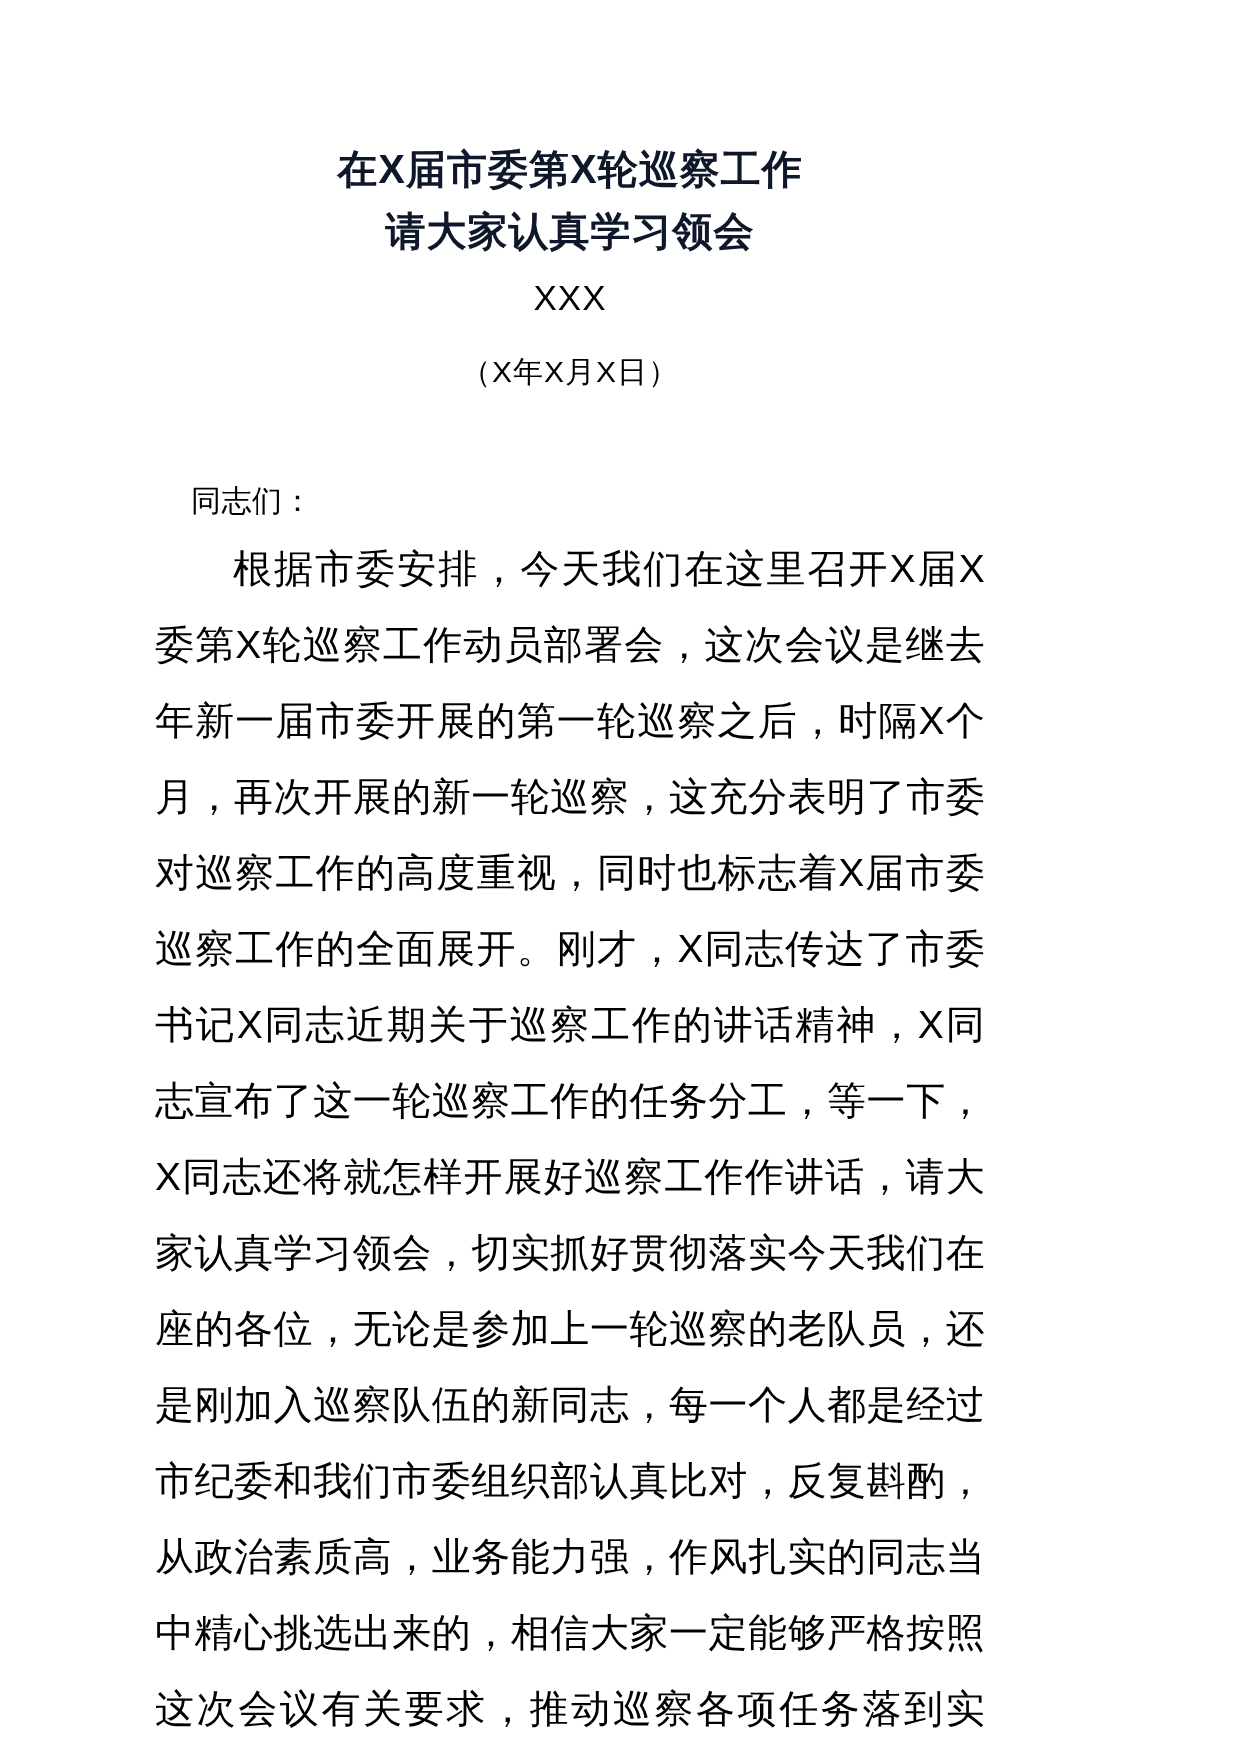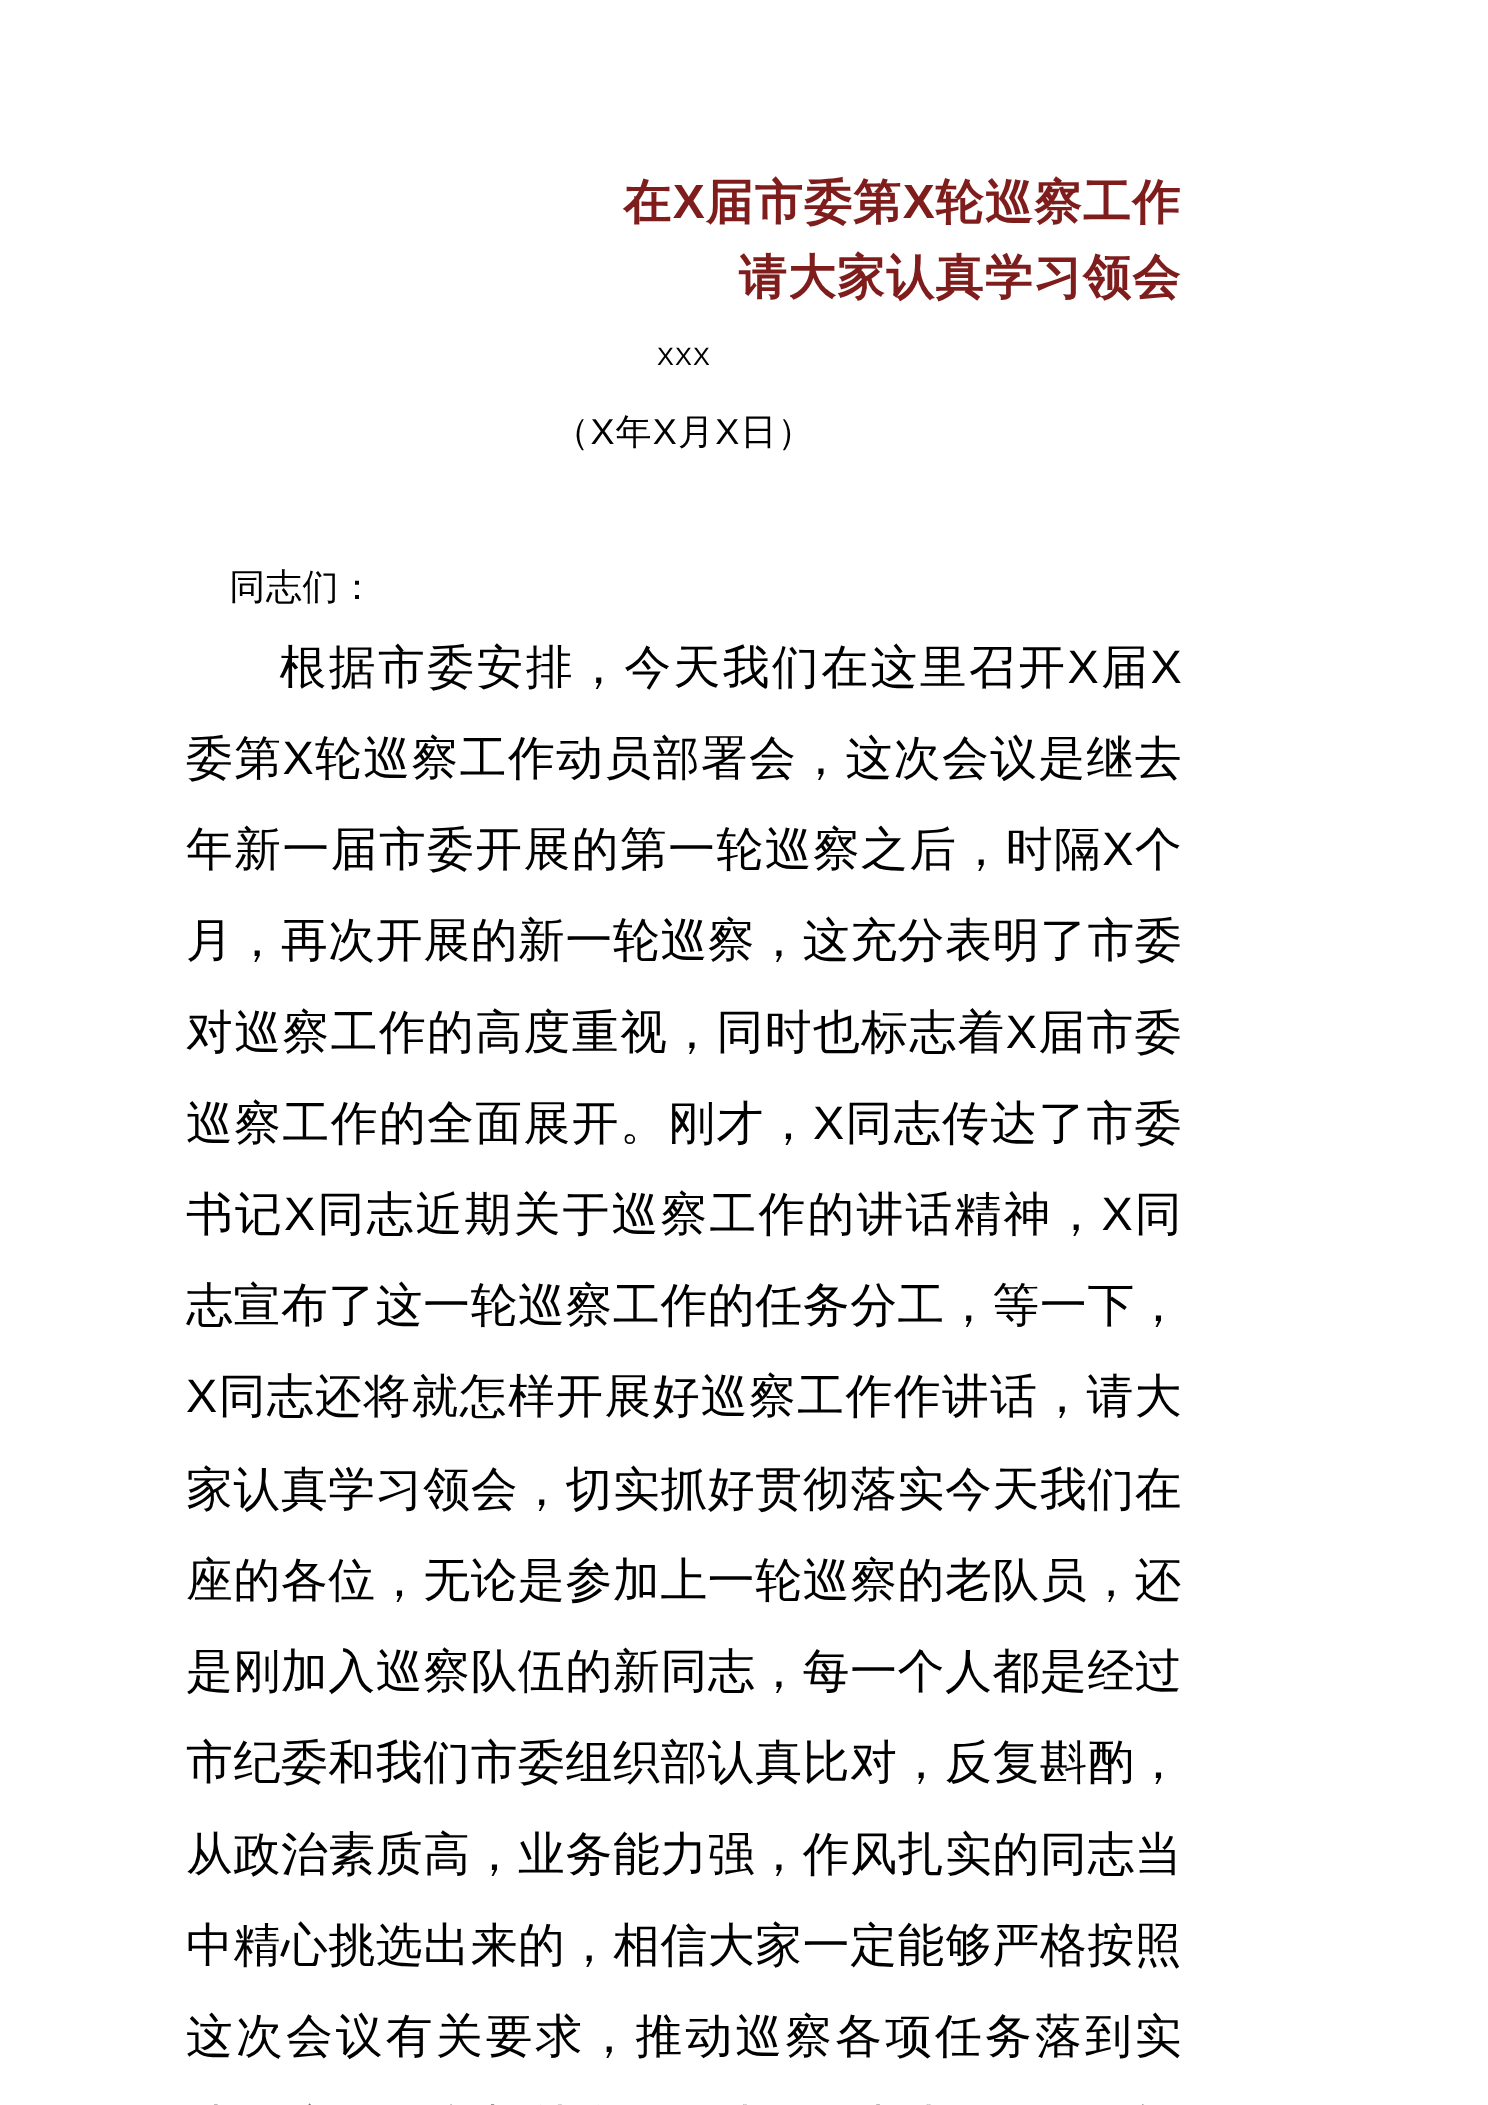--- a/index.html
+++ b/index.html
@@ -27,28 +27,28 @@
   .title-block {
     margin-top: 138px;
     text-align: center;
     width: 830px;
   }
   .title-line {
     font-size: 40px;
     font-weight: bold;
     line-height: 1.55;
     letter-spacing: 1px;
-    text-align: right;
-    color: #7f1d1d;
+    text-align: center;
+    color: #0f172a;
   }
   .author-line {
-    font-size: 21px;
+    font-size: 35px;
     line-height: 1.6;
     text-align: center;
-    margin-top: 19px;
+    margin-top: 8px;
     letter-spacing: 1px;
   }
   .date-line {
     font-size: 30px;
     line-height: 1.6;
     margin-top: 22px;
     letter-spacing: 1px;
   }
   .body-block {
     margin-top: 76px;

